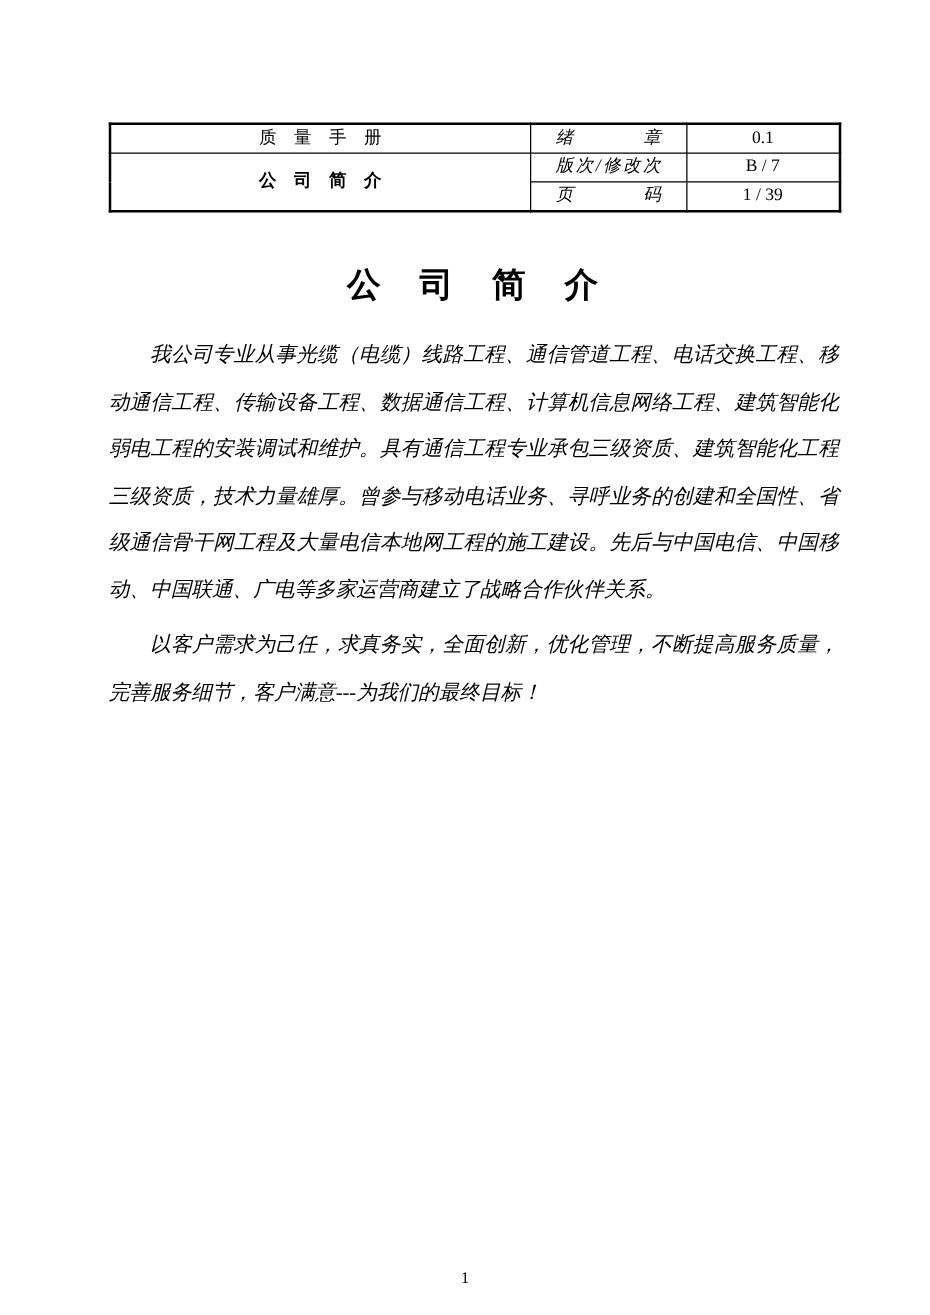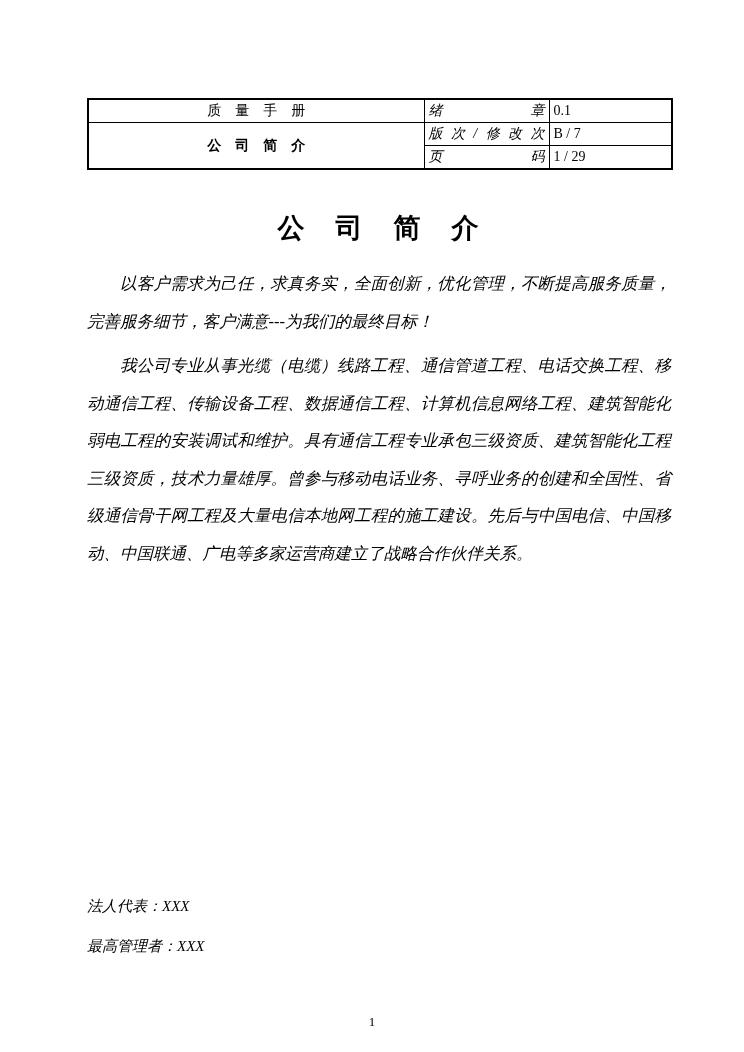--- a/index.html
+++ b/index.html
@@ -23,21 +23,21 @@
     position: absolute;
     top: 98px;
     left: 87px;
     width: 584px;
     border-collapse: collapse;
     table-layout: fixed;
   }
   .header-table td {
     border: 1px solid #000000;
     height: 22px;
-    padding: 0 4px;
+    padding: 0 20px;
     vertical-align: middle;
     font-size: 14px;
     line-height: 1.1;
     overflow: hidden;
     white-space: nowrap;
     margin-left: 45px;
   }
   .header-table { border: 2px solid #000000; }
   .ht-manual {
     text-align: center;
@@ -48,21 +48,21 @@
     font-weight: bold;
     font-size: 18px;
   }
   .ht-label {
     text-align: justify;
     text-align-last: justify;
     padding: 0 14px;
     font-style: italic;
   }
   .ht-value {
-    text-align: left;
+    text-align: center;
     font-size: 14.5px;
     font-family: "Liberation Serif", "DejaVu Serif", serif;
   }
 
   
   .doc-title {
     position: absolute;
     top: 208px;
     left: 87px;
     width: 584px;
@@ -131,34 +131,30 @@
         <td class="ht-label">绪章</td>
         <td class="ht-value">0.1</td>
       </tr>
       <tr>
         <td class="ht-doc-title" rowspan="2">公　司　简　介</td>
         <td class="ht-label">版次/修改次</td>
         <td class="ht-value">B / 7</td>
       </tr>
       <tr>
         <td class="ht-label">页码</td>
-        <td class="ht-value">1 / 29</td>
+        <td class="ht-value">1 / 39</td>
       </tr>
     </tbody>
   </table>
 
   <h1 class="doc-title">公　司　简　介</h1>
 
   <div class="body-text">
+    <p>我公司专业从事光缆（电缆）线路工程、通信管道工程、电话交换工程、移动通信工程、传输设备工程、数据通信工程、计算机信息网络工程、建筑智能化弱电工程的安装调试和维护。具有通信工程专业承包三级资质、建筑智能化工程三级资质，技术力量雄厚。曾参与移动电话业务、寻呼业务的创建和全国性、省级通信骨干网工程及大量电信本地网工程的施工建设。先后与中国电信、中国移动、中国联通、广电等多家运营商建立了战略合作伙伴关系。</p>
     <p>以客户需求为己任，求真务实，全面创新，优化管理，不断提高服务质量，完善服务细节，客户满意---为我们的最终目标！</p>
-    <p>我公司专业从事光缆（电缆）线路工程、通信管道工程、电话交换工程、移动通信工程、传输设备工程、数据通信工程、计算机信息网络工程、建筑智能化弱电工程的安装调试和维护。具有通信工程专业承包三级资质、建筑智能化工程三级资质，技术力量雄厚。曾参与移动电话业务、寻呼业务的创建和全国性、省级通信骨干网工程及大量电信本地网工程的施工建设。先后与中国电信、中国移动、中国联通、广电等多家运营商建立了战略合作伙伴关系。</p>
   </div>
 
-  <div class="signature">
-    <p>法人代表：XXX</p>
-    <p>最高管理者：XXX</p>
-  </div>
 
   <div class="footer">
     <span>1</span>
   </div>
 
 </div>
 
 </body></html>

